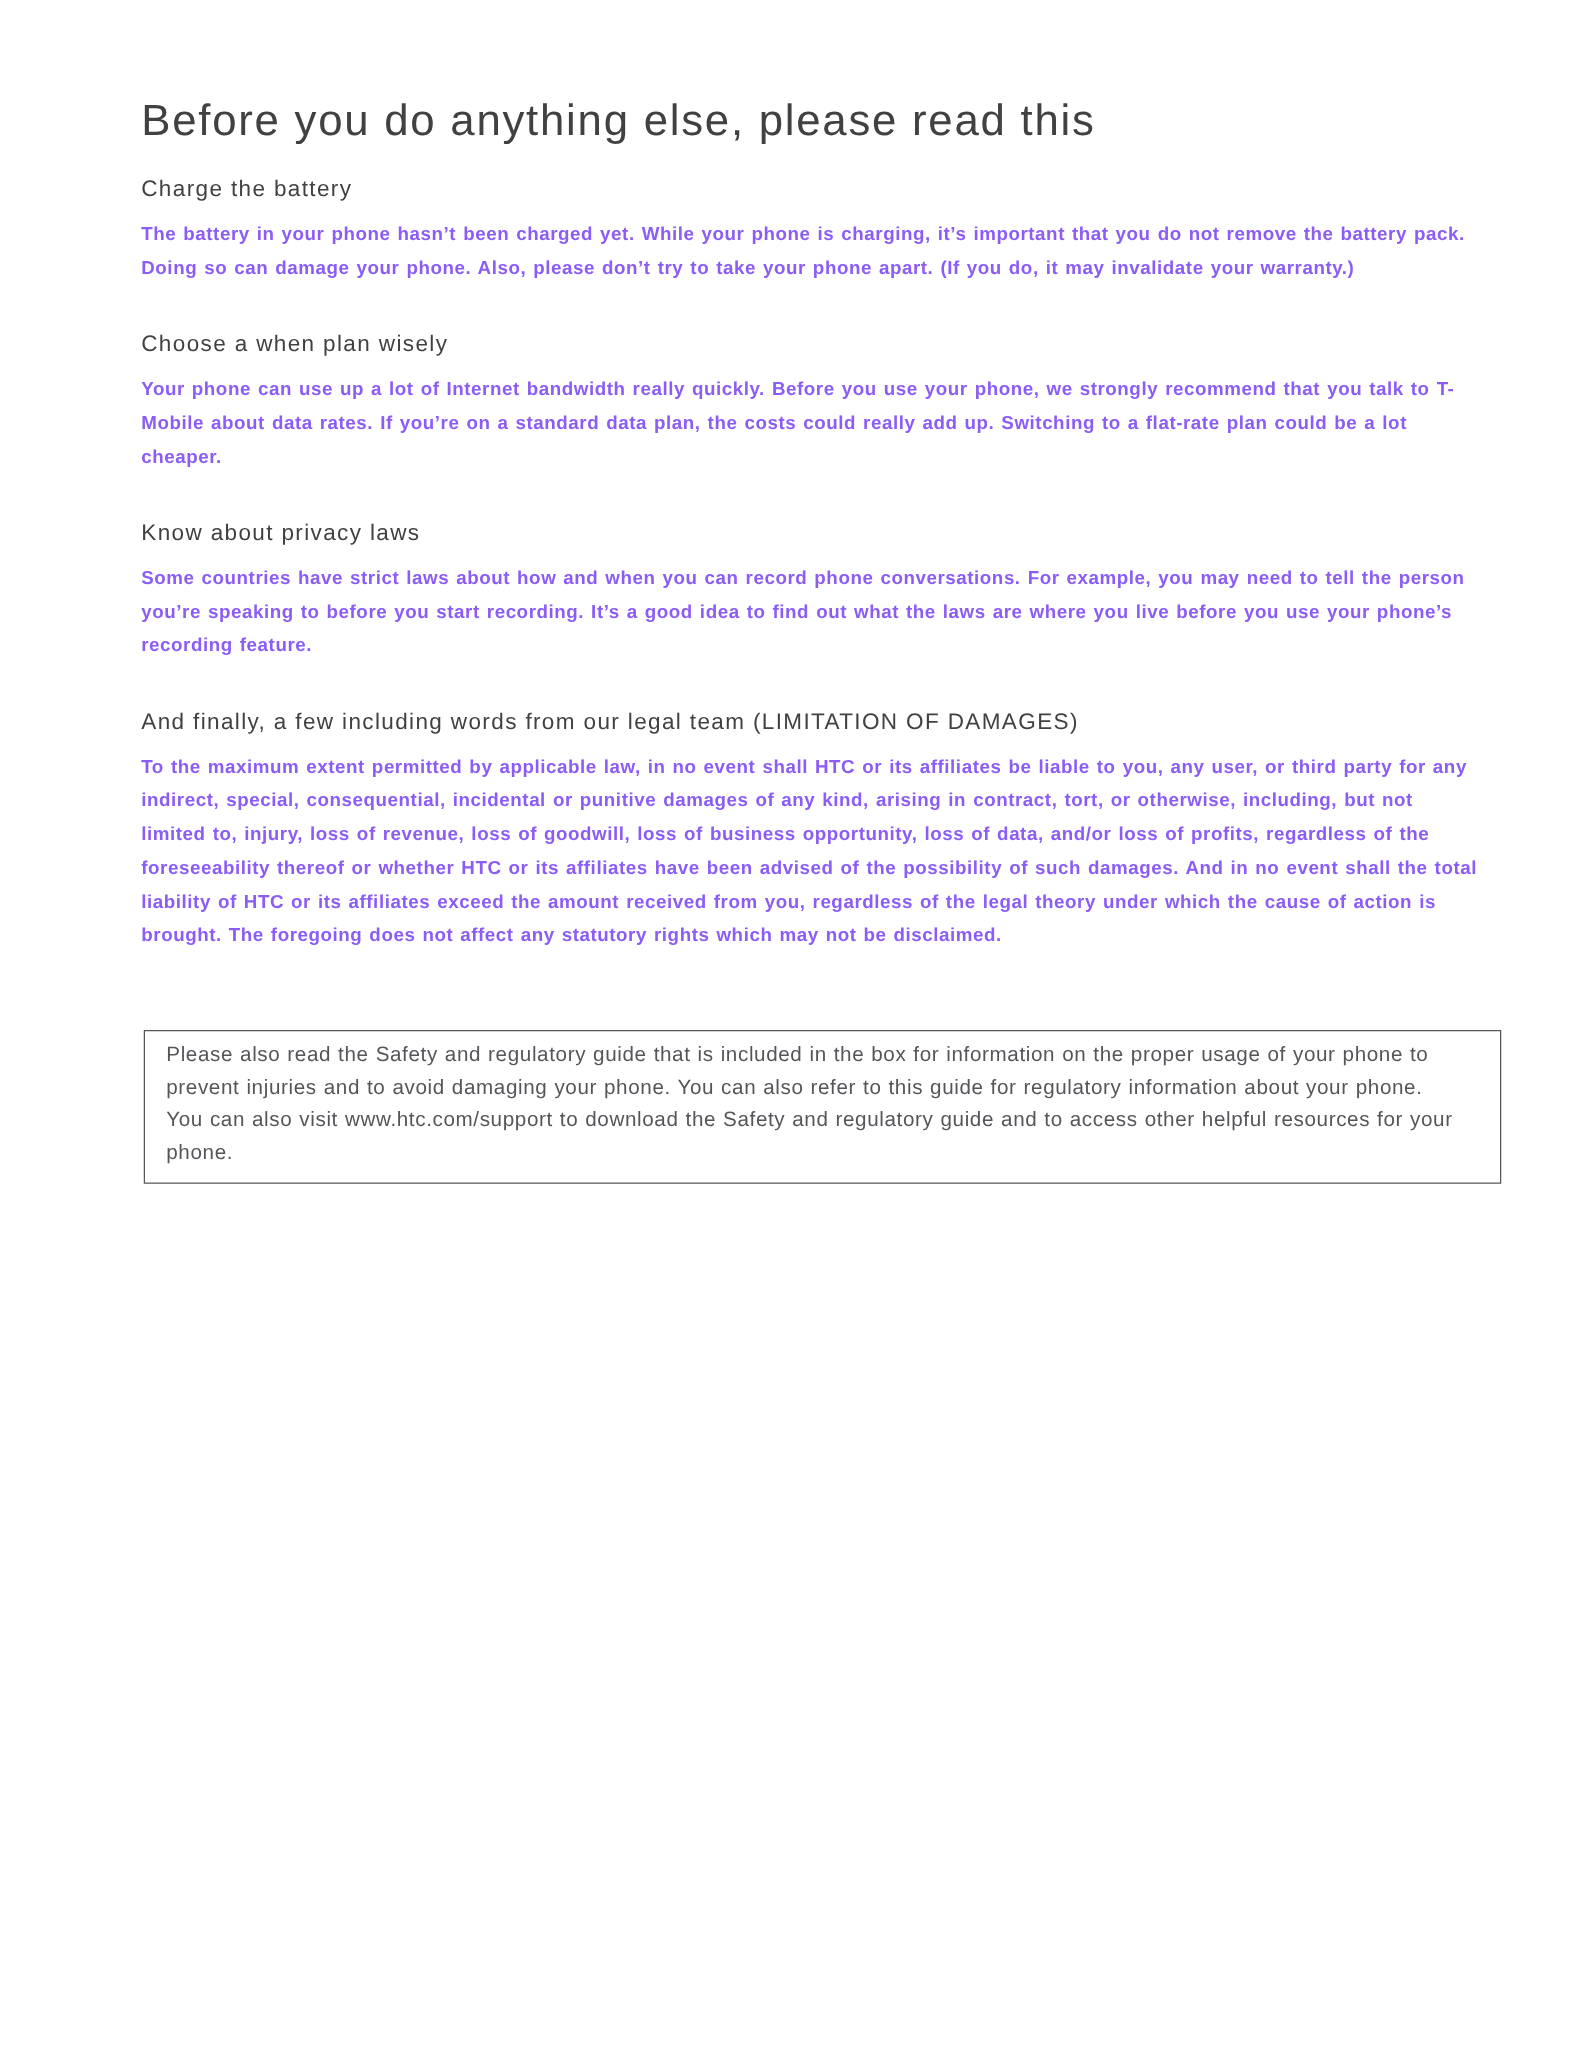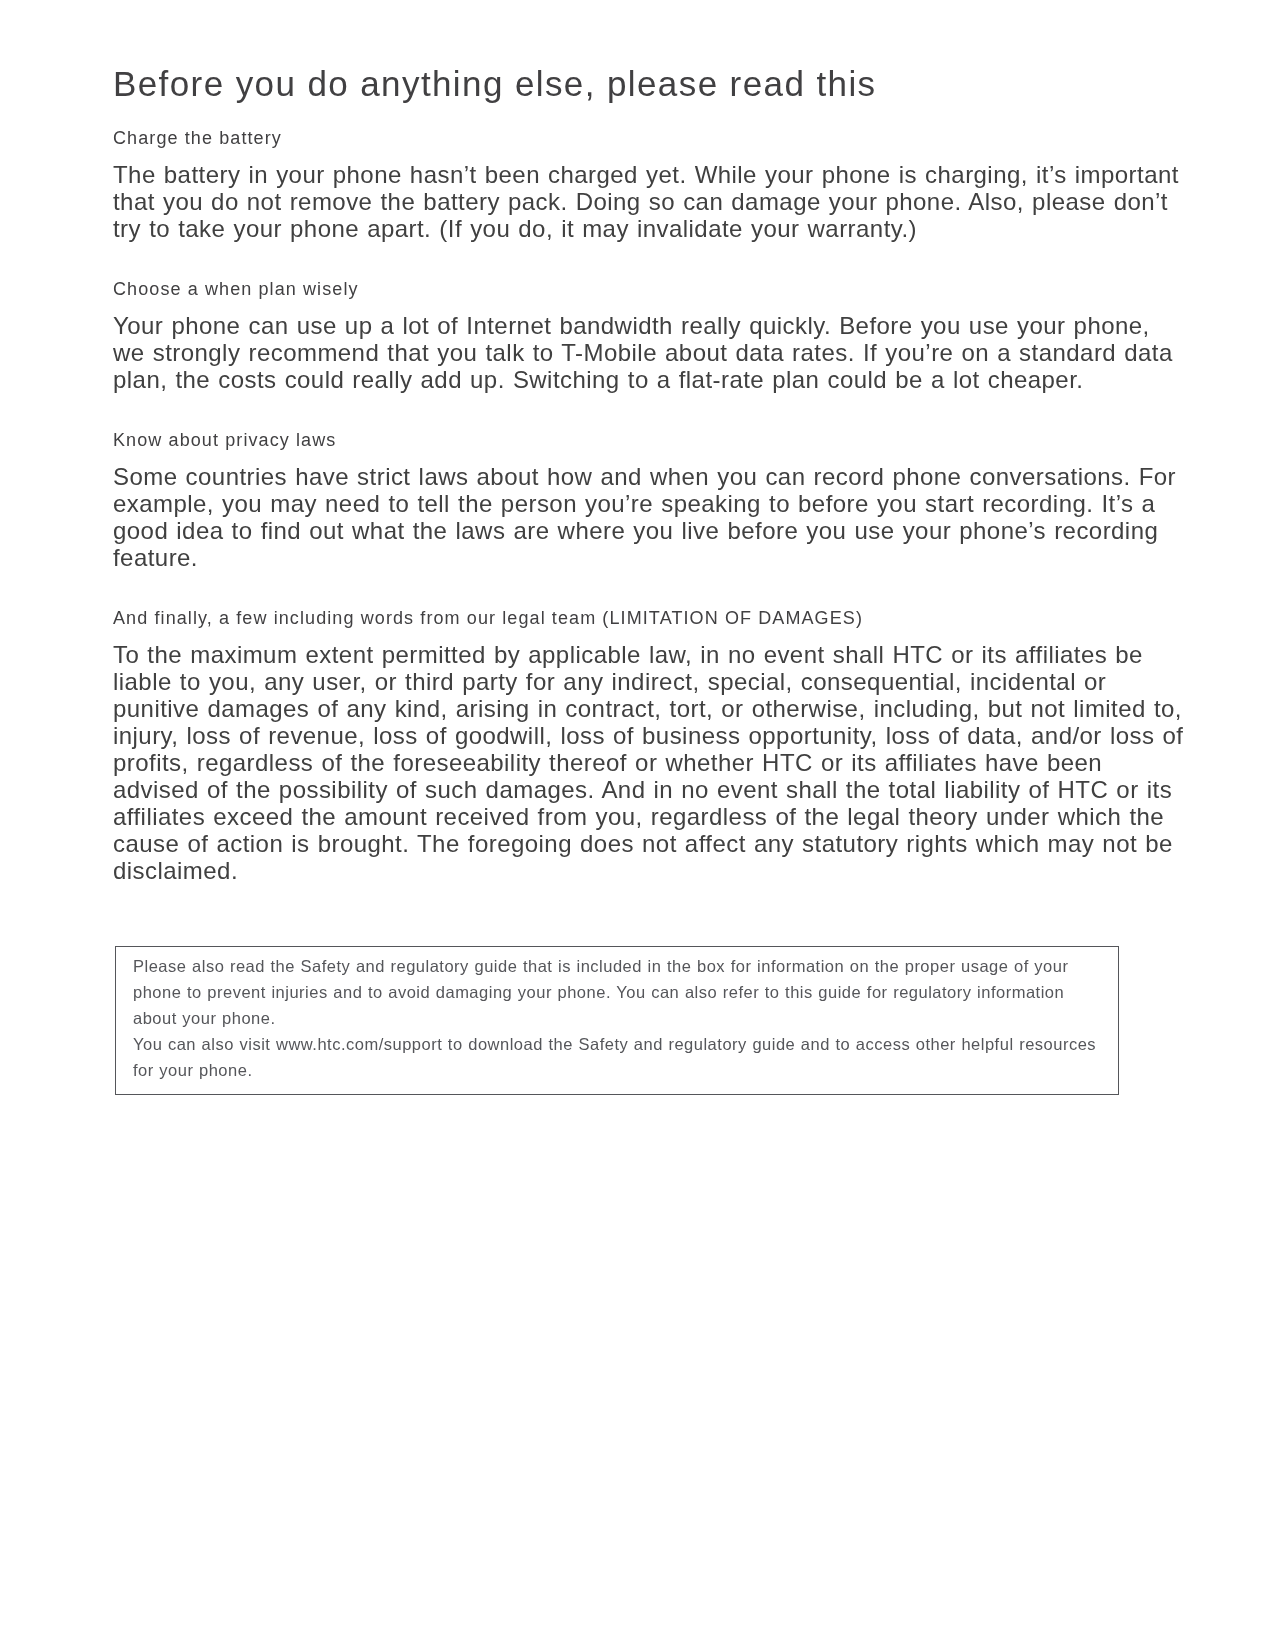--- a/index.html
+++ b/index.html
@@ -13,21 +13,21 @@
   .page {
     position: relative;
     width: 1275px;
     height: 1651px;
     background: #ffffff;
     overflow: hidden;
   }
   .content {
     position: absolute;
     left: 113px;
-    top: 63px;
+    top: 76px;
     width: 1072px;
   }
   .doc-title {
     font-size: 35px;
     font-weight: normal;
     color: #414042;
     letter-spacing: 1.4px;
     line-height: 42px;
     margin-bottom: 20px;
     white-space: nowrap;
@@ -35,31 +35,32 @@
   .section + .section { margin-top: 34px; }
   .section-heading {
     font-size: 18px;
     font-weight: normal;
     color: #414042;
     letter-spacing: 1.1px;
     line-height: 27px;
     margin-bottom: 9px;
   }
   .section-body {
-    font-size: 24px;
+    font-size: 15px;
     line-height: 27px;
-    color: #404040;
+    color: #8b5cf6;
     letter-spacing: 0.45px;
     word-spacing: 1px;
     text-align: left;
+    font-weight: bold;
   }
   .note-box {
     margin-top: 62px;
     margin-left: 2px;
-    width: 1004px;
+    width: 1086px;
     border: 1px solid #55565a;
     padding: 6px 16px 11px 17px;
     background: #ffffff;
   }
   .note-box p {
     font-size: 16.5px;
     line-height: 26px;
     color: #55565a;
     letter-spacing: 0.5px;
     word-spacing: 0.5px;

